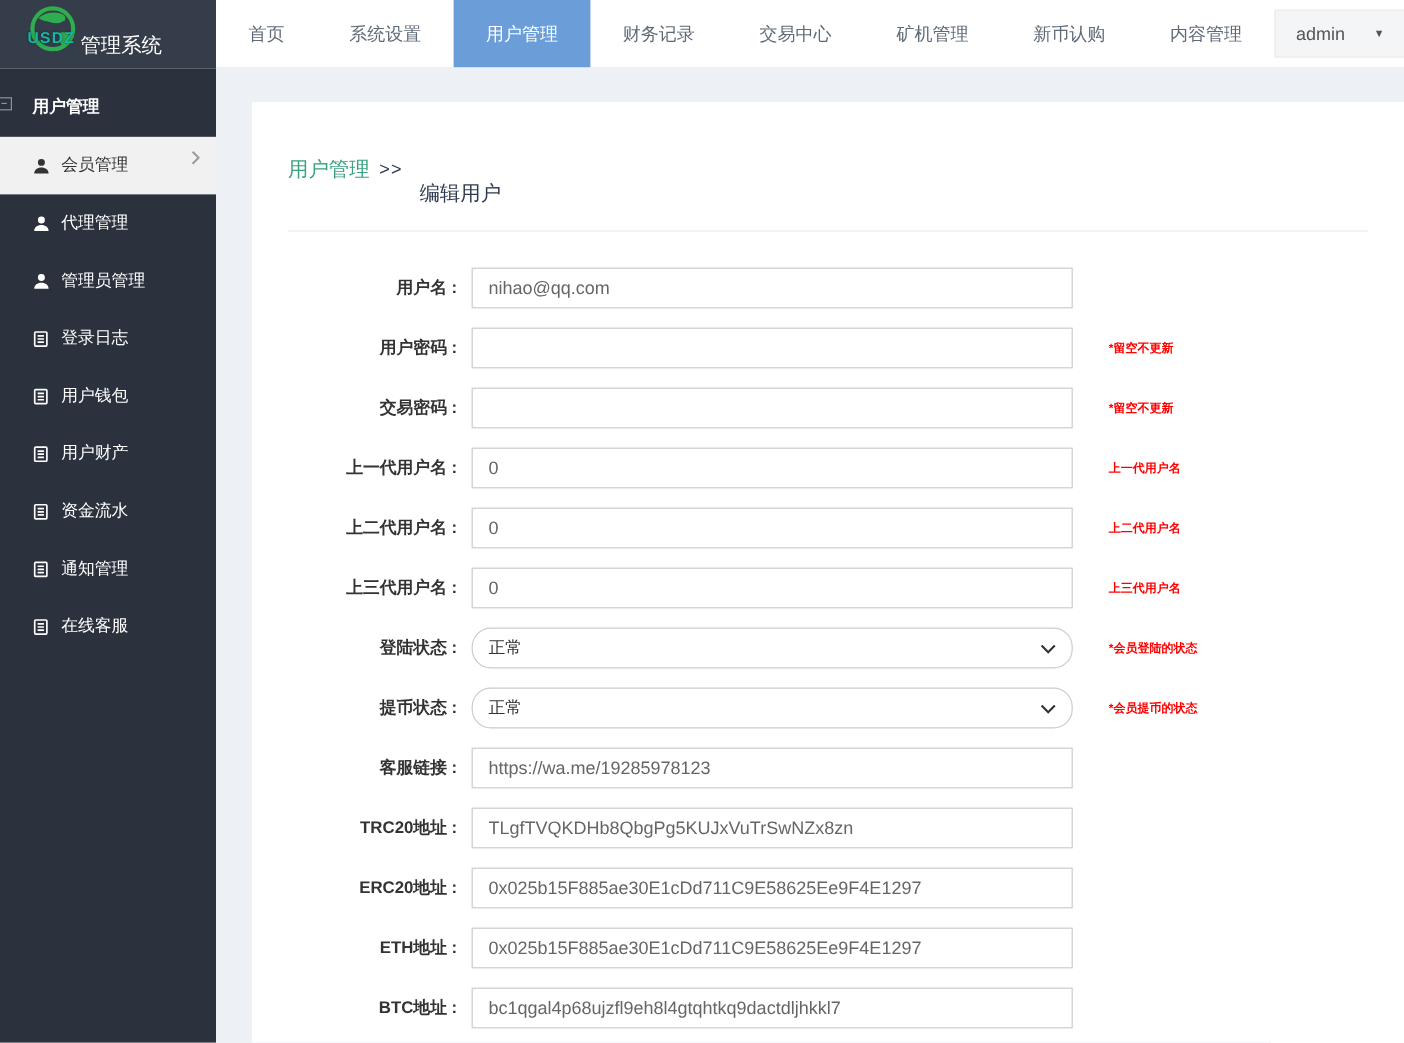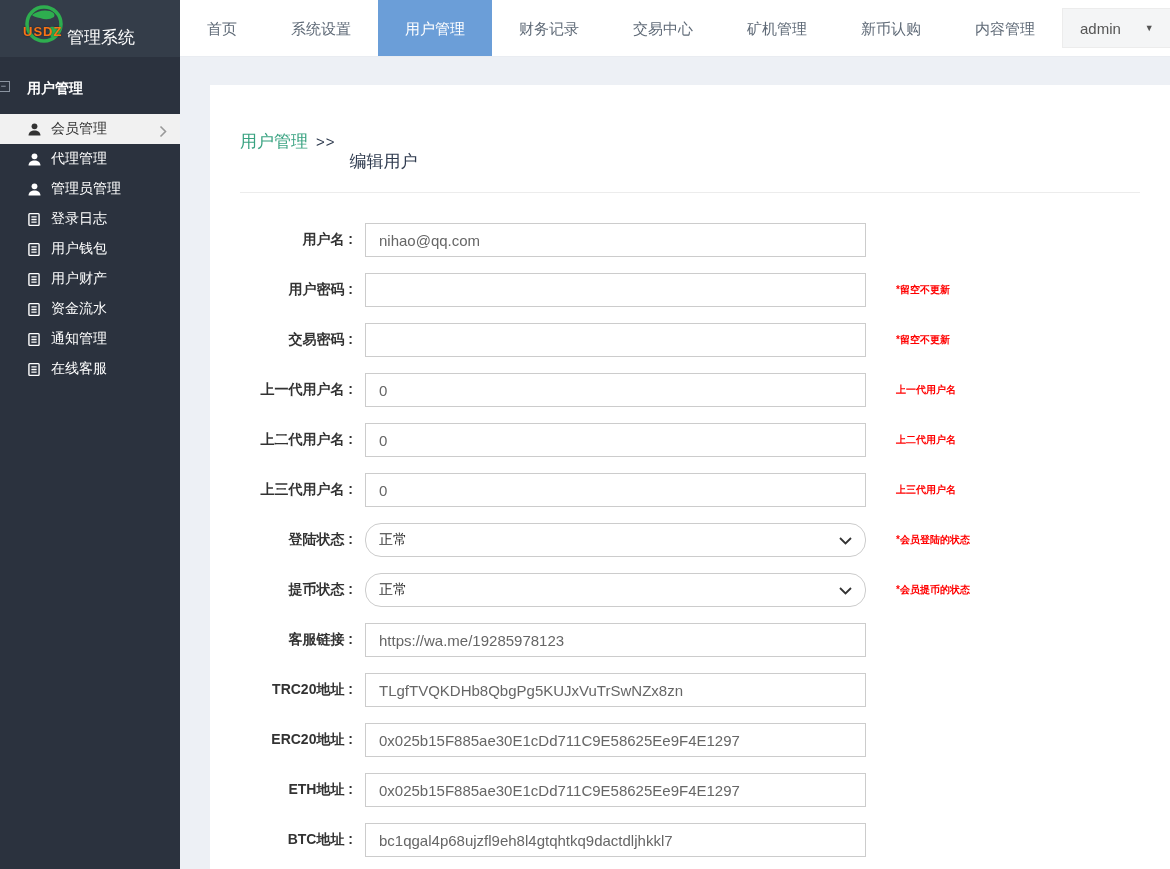--- a/index.html
+++ b/index.html
@@ -4,50 +4,50 @@
 <style>
   * { margin:0; padding:0; box-sizing:border-box; }
   html,body { width:1170px; height:869px; overflow:hidden; }
   body { font-family:"Liberation Sans","DejaVu Sans",sans-serif; background:#edf0f5; }
   .layout { position:relative; width:1170px; height:869px; }
 
   
   .topnav { position:absolute; top:0; left:0; right:0; height:57px; background:#fff; display:flex; border-bottom:1px solid #e9ecf1; }
   .brand { width:180px; flex:none; position:relative; background:var(--brand-bg,#343d49); height:57px; }
   .globe { position:absolute; left:24px; top:3px; }
-  .brand-usdz { position:absolute; left:23px; top:24px; color:#f97316; font-weight:700; font-size:13px; letter-spacing:1px; text-shadow:0 0 2px rgba(0,0,0,.5); }
+  .brand-usdz { position:absolute; left:23px; top:24px; color:#14b8a6; font-weight:700; font-size:13px; letter-spacing:1px; text-shadow:0 0 2px rgba(0,0,0,.5); }
   .brand-name { position:absolute; left:67px; top:26px; color:#fff; font-size:17px; }
   .nav-items { display:flex; }
   .nav-item { line-height:57px; padding:0 27px; font-size:15px; color:#5f6a77; cursor:pointer; white-space:nowrap; }
   .nav-item.active { background:var(--nav-active,#6b9ed8); color:#fff; }
   .topnav-right { margin-left:auto; display:flex; align-items:center; gap:10px; padding-right:0; }
   .admin-btn { height:40px; padding:0 17px; background:#f4f5f6; border:1px solid #ececec; color:#555; font-size:15px; display:flex; align-items:center; gap:24px; cursor:pointer; font-family:inherit; }
   .caret { font-size:9px; color:#555; }
   .trash-btn { height:40px; width:50px; background:#f4f5f6; border:1px solid #ececec; display:flex; align-items:center; justify-content:center; cursor:pointer; }
 
   
   .sidebar { position:absolute; top:57px; left:0; bottom:0; width:180px; background:var(--sidebar-bg,#2b323e); }
   .sidebar-header { position:relative; padding:23px 0 16px 27px; color:#fff; font-weight:700; font-size:14px; }
   .collapse-icon { position:absolute; left:-3px; top:24px; width:13px; height:11px; border:1px solid #8a93a0; display:flex; align-items:center; justify-content:center; color:#8a93a0; font-size:9px; line-height:1; }
-  .side-item { position:relative; height:30px; display:flex; align-items:center; padding-left:27px; gap:9px; color:#fff; font-size:14px; cursor:pointer; }
+  .side-item { position:relative; height:48px; display:flex; align-items:center; padding-left:27px; gap:9px; color:#fff; font-size:14px; cursor:pointer; }
   .side-item .s-icon { display:flex; width:15px; flex:none; }
   .side-item.active { background:#f1f1f1; color:#333; }
   .side-item .chev { position:absolute; right:13px; top:11px; display:none; }
   .side-item.active .chev { display:block; }
 
   
   .main { position:absolute; top:57px; left:180px; right:0; bottom:0; background:#edf0f5; overflow:hidden; }
   .card { position:absolute; top:28px; left:30px; right:0; bottom:0; background:#fff; }
   .breadcrumb { padding:25px 30px 19px; font-size:17px; display:flex; align-items:center; gap:8px; }
   .bc-parent { color:var(--breadcrumb-green,#38a280); cursor:pointer; }
   .bc-sep { color:#2e3a4e; font-size:15px; letter-spacing:1px; }
   .bc-current { color:#2e3a4e; margin-left:6px;margin-top:40px; }
   .divider { height:1px; background:#ececec; margin:0 30px; }
 
-  .form-area { padding-top:30px; }
+  .form-area { padding-top:30px;padding-left:28px; }
   .form-row { display:flex; align-items:center; height:34px; margin-bottom:16px; }
   .form-label { width:155px; flex:none; text-align:right; padding-right:12px; font-weight:700; font-size:14px; color:#333; }
   .form-input { width:501px; height:34px; border:1px solid #ccc; border-radius:0; padding:0 13px; font-size:15px; color:#666; font-family:inherit; background:#fff; outline:none; }
   .select-box { width:501px; height:34px; border:1px solid #ccc; border-radius:16px; padding:0 13px; display:flex; align-items:center; justify-content:space-between; font-size:14px; color:#333; cursor:pointer; background:#fff; }
   .hint { margin-left:30px; color:var(--hint-red,#f00); font-weight:700; font-size:10px; }
 
   .btn-row { display:flex; gap:33px; padding-left:155px; margin-top:25px; }
   .btn { height:31px; border:none; border-radius:3px; color:#fff; font-size:15px; cursor:pointer; font-family:inherit; }
   .btn.submit { width:60px; background:var(--submit-bg,#454a6d); }
   .btn.back { width:66px; background:var(--back-bg,#3ccb92); }

